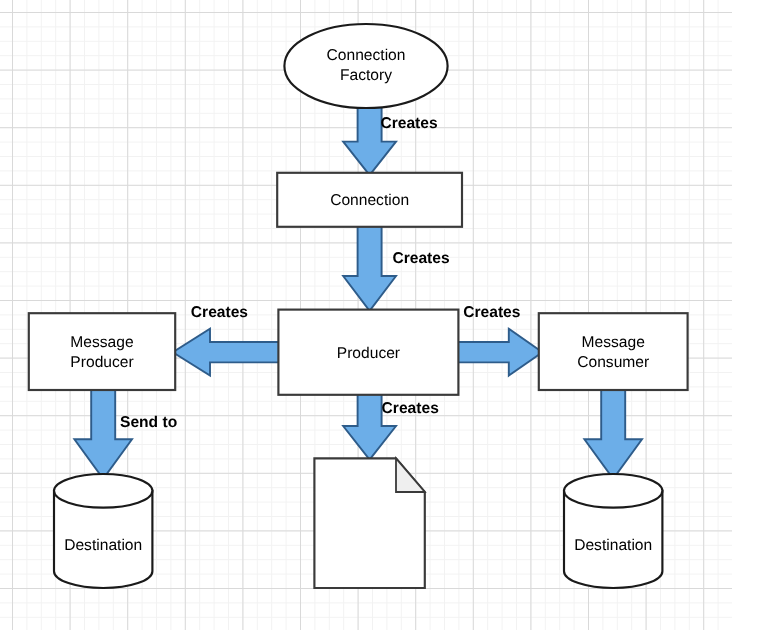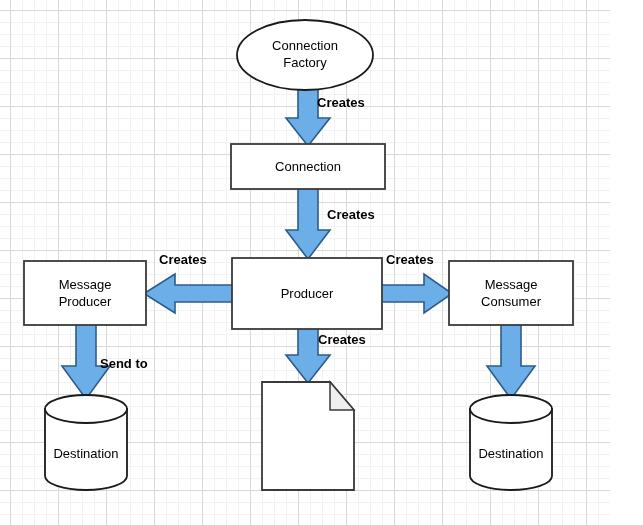--- a/index.html
+++ b/index.html
@@ -131,16 +131,16 @@
   <div class="edge-label" style="left:317px; top:95px;">Creates</div>
 
   <div class="edge-label" style="left:327px; top:207px;">Creates</div>
 
   <div class="edge-label" style="left:159px; top:252px;">Creates</div>
 
   <div class="edge-label" style="left:386px; top:252px;">Creates</div>
 
   <div class="edge-label" style="left:318px; top:332px;">Creates</div>
 
-  <div class="edge-label" style="left:100px; top:344px;margin-top:12px;">Send to</div>
+  <div class="edge-label" style="left:100px; top:344px;">Send to</div>
 
 
 </div>
 
 </body></html>

